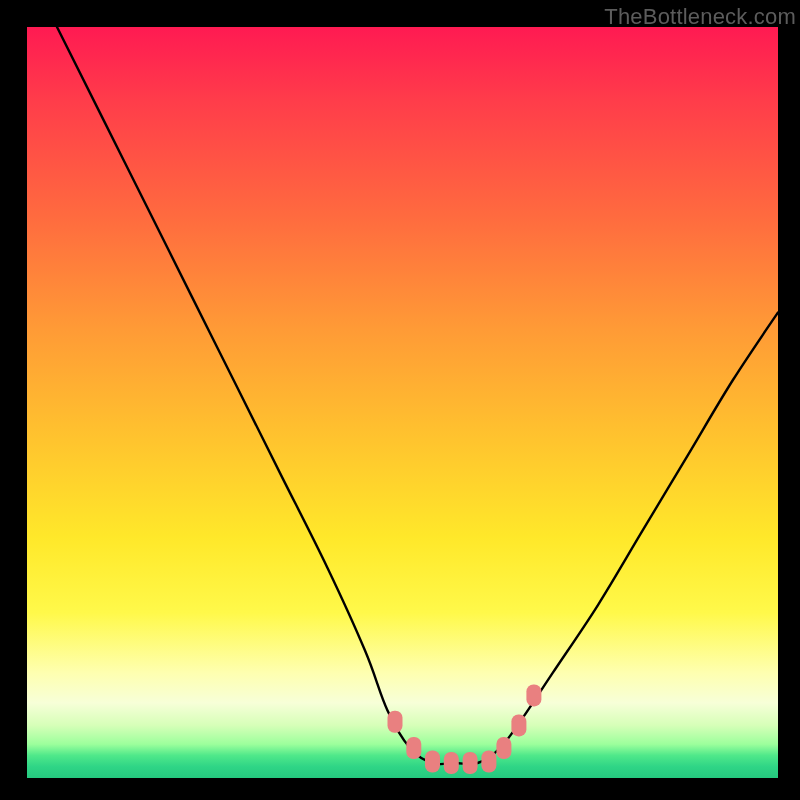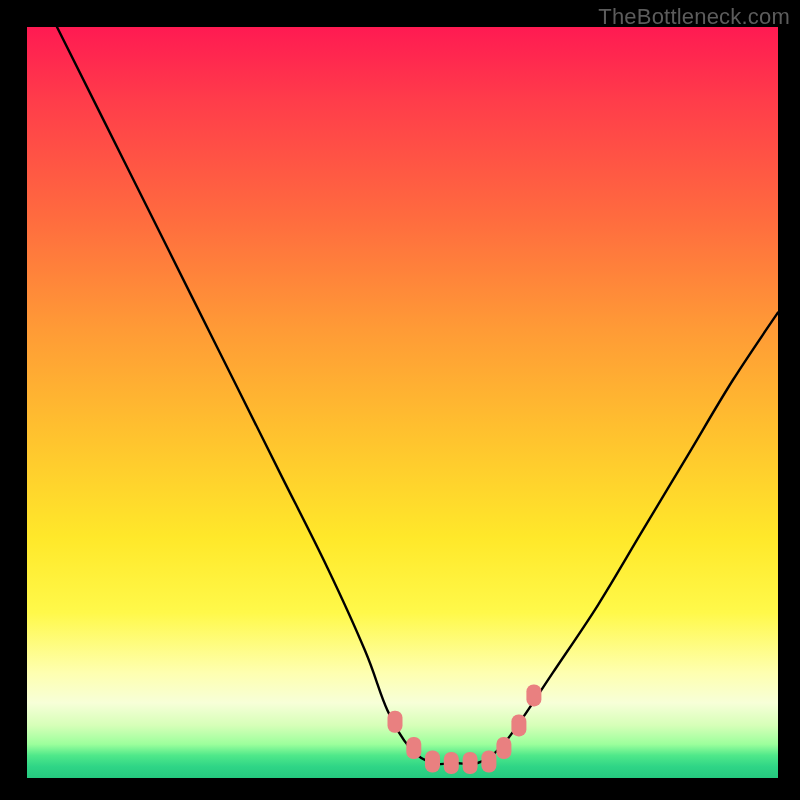--- a/index.html
+++ b/index.html
@@ -46,21 +46,21 @@
     position: absolute;
     left: 0;
     top: 0;
     width: 751px;
     height: 751px;
     overflow: visible;
   }
   .watermark {
     position: absolute;
     top: 4px;
-    right: 10px;
+    right: 4px;
     color: #5c5c5c;
     font-size: 22px;
     font-weight: 500;
     letter-spacing: 0.2px;
     user-select: none;
   }
 </style>
 </head>
 <body>
 

